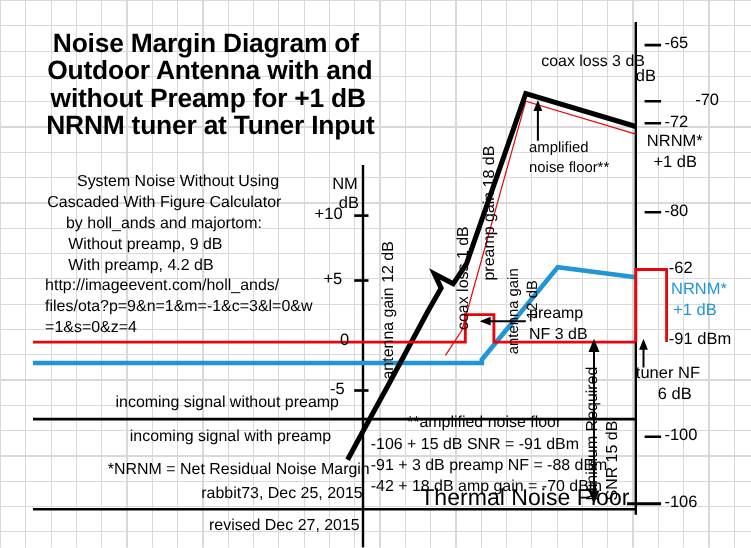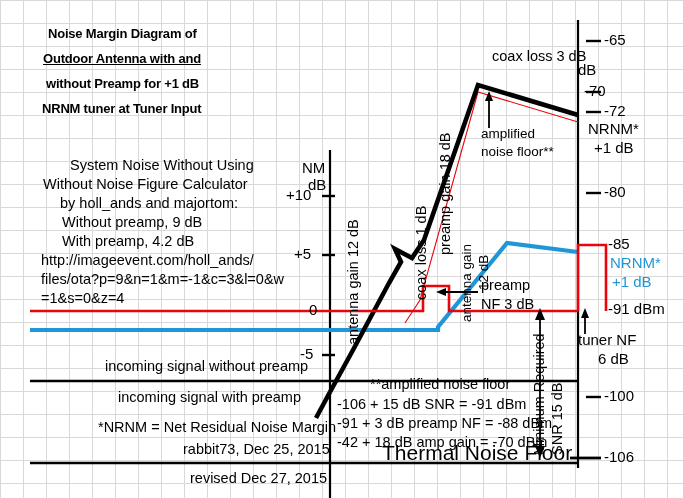--- a/index.html
+++ b/index.html
@@ -7,21 +7,21 @@
     position:relative;width:683px;height:498px;overflow:hidden;
     background:
       repeating-linear-gradient(to right, #d9d9d9 0 1px, transparent 1px 23px),
       repeating-linear-gradient(to bottom, #d9d9d9 0 1px, transparent 1px 23px),
       #ffffff;
     font-family:"Liberation Sans", sans-serif;
     color:#000;
   }
   #svg{position:absolute;left:0;top:0;width:683px;height:498px;}
   .lbl{position:absolute;white-space:pre;line-height:1.12;}
-  .title{font-weight:bold;font-size:13px;letter-spacing:-0.2px;}
+  .title{font-weight:bold;font-size:24px;letter-spacing:-0.2px;}
   .sub{font-size:14.5px;}
   .tick{font-size:15px;}
   .vert{transform-origin:0 0;}
   .blue{color:#2196d6;}
   .small{font-size:13.5px;}
 </style>
 </head>
 <body>
 
 <div id="root">
@@ -67,48 +67,48 @@
     <line x1="585" y1="334" x2="585" y2="315" stroke="#000" stroke-width="1.8"></line>
     <polygon points="585,308 581,318 589,318" fill="#000"></polygon>
 
     <line x1="540" y1="330" x2="540" y2="450" stroke="#000" stroke-width="1.8"></line>
     <polygon points="540,458 535,446 545,446" fill="#000"></polygon>
     <line x1="540" y1="330" x2="540" y2="316" stroke="#000" stroke-width="1.8"></line>
     <polygon points="540,308 535,320 545,320" fill="#000"></polygon>
   </svg>
 
   <div class="lbl title" style="left:48px;top:27px;">Noise Margin Diagram of</div>
-  <div class="lbl title" style="left:43px;top:52px;text-decoration:underline;">Outdoor Antenna with and</div>
+  <div class="lbl title" style="left:43px;top:52px;">Outdoor Antenna with and</div>
   <div class="lbl title" style="left:46px;top:77px;">without Preamp for +1 dB</div>
   <div class="lbl title" style="left:42px;top:102px;">NRNM tuner at Tuner Input</div>
 
   <div class="lbl sub" style="left:70px;top:157px;">System Noise Without Using</div>
-  <div class="lbl sub" style="left:43px;top:176px;">Without Noise Figure Calculator</div>
+  <div class="lbl sub" style="left:43px;top:176px;">Cascaded With Figure Calculator</div>
   <div class="lbl sub" style="left:60px;top:195px;">by holl_ands and majortom:</div>
   <div class="lbl sub" style="left:62px;top:214px;">Without preamp, 9 dB</div>
   <div class="lbl sub" style="left:62px;top:233px;text-align:center;">With preamp, 4.2 dB</div>
   <div class="lbl sub" style="left:41px;top:252px;">http://imageevent.com/holl_ands/</div>
   <div class="lbl sub" style="left:41px;top:271px;">files/ota?p=9&amp;n=1&amp;m=-1&amp;c=3&amp;l=0&amp;w</div>
   <div class="lbl sub" style="left:41px;top:290px;">=1&amp;s=0&amp;z=4</div>
 
   <div class="lbl tick" style="left:302px;top:160px;">NM</div>
   <div class="lbl tick" style="left:308px;top:177px;">dB</div>
   <div class="lbl tick" style="left:286px;top:187px;">+10</div>
   <div class="lbl tick" style="left:294px;top:246px;">+5</div>
   <div class="lbl tick" style="left:309px;top:302px;">0</div>
   <div class="lbl tick" style="left:300px;top:346px;">-5</div>
 
   <div class="lbl tick" style="left:604px;top:32px;">-65</div>
   <div class="lbl tick" style="left:578px;top:62px;">dB</div>
-  <div class="lbl tick" style="left:584px;top:83px;">-70</div>
+  <div class="lbl tick" style="left:632px;top:83px;">-70</div>
   <div class="lbl tick" style="left:604px;top:103px;">-72</div>
   <div class="lbl tick" style="left:588px;top:121px;">NRNM*</div>
   <div class="lbl tick" style="left:594px;top:140px;">+1 dB</div>
   <div class="lbl tick" style="left:604px;top:184px;">-80</div>
-  <div class="lbl tick" style="left:608px;top:236px;">-85</div>
+  <div class="lbl tick" style="left:608px;top:236px;">-62</div>
   <div class="lbl tick blue" style="left:610px;top:255px;">NRNM*</div>
   <div class="lbl tick blue" style="left:612px;top:274px;">+1 dB</div>
   <div class="lbl tick" style="left:608px;top:301px;">-91 dBm</div>
   <div class="lbl tick" style="left:578px;top:332px;">tuner NF</div>
   <div class="lbl tick" style="left:598px;top:351px;">6 dB</div>
   <div class="lbl tick" style="left:604px;top:388px;">-100</div>
   <div class="lbl tick" style="left:604px;top:449px;">-106</div>
 
   <div class="lbl sub vert" style="left:345px;top:345px;transform:rotate(-90deg);">antenna gain 12 dB</div>
   <div class="lbl sub vert" style="left:413px;top:300px;transform:rotate(-90deg);">coax loss 1 dB</div>

